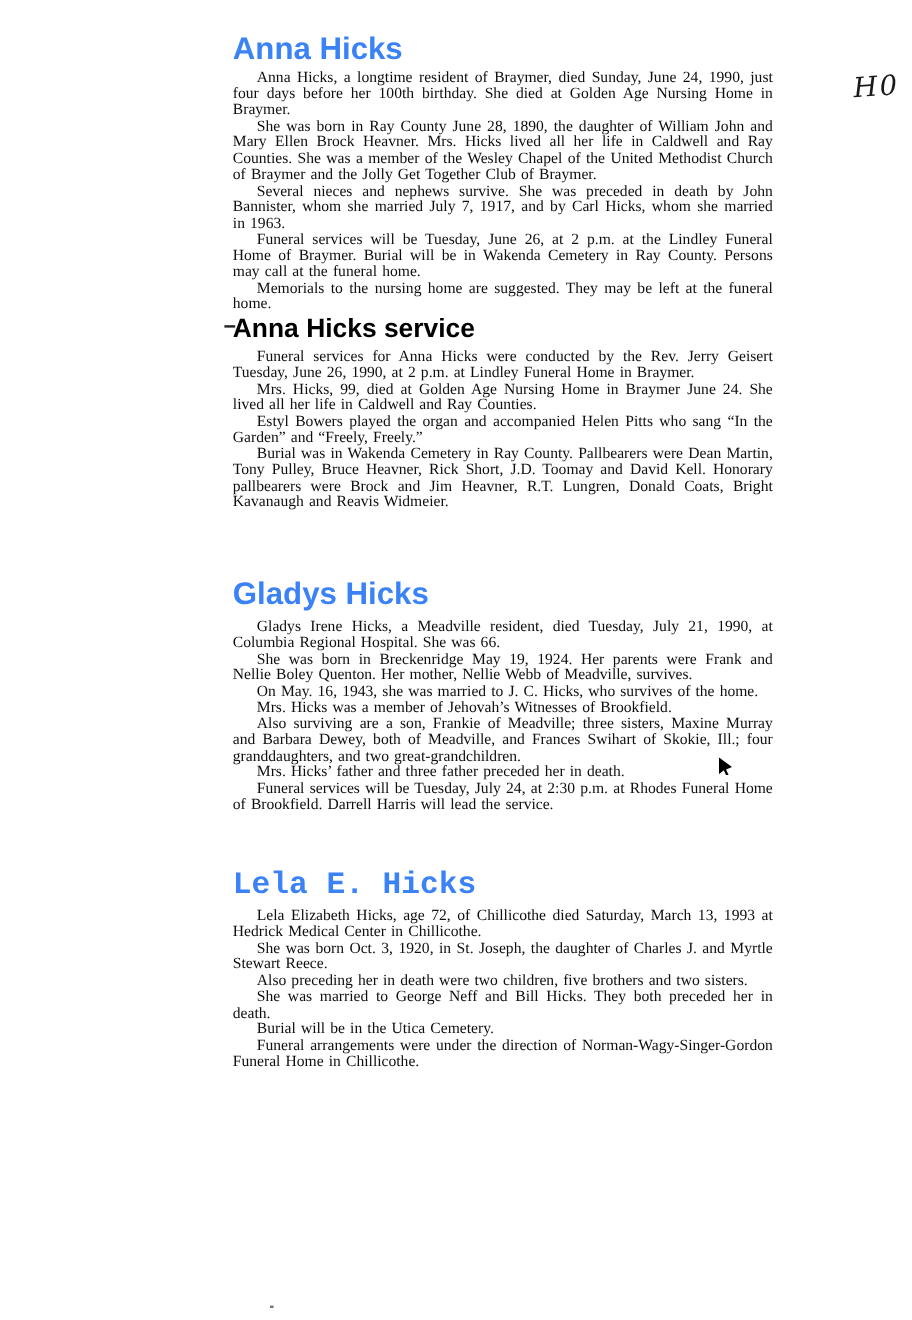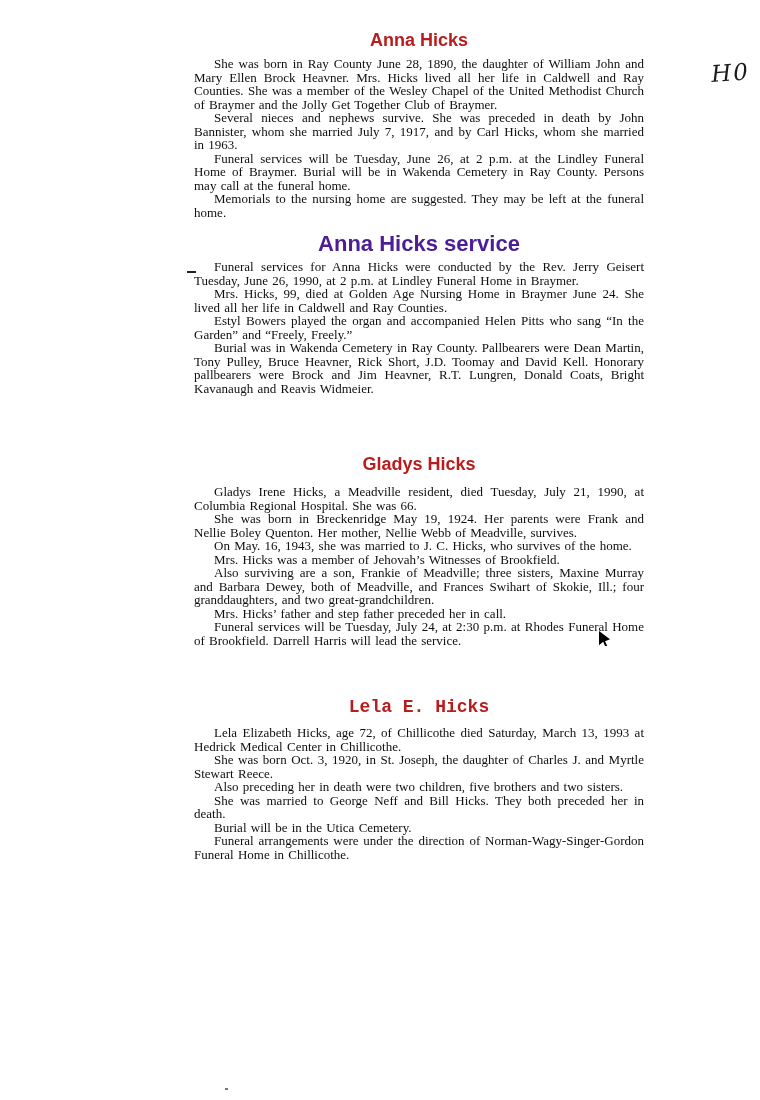--- a/index.html
+++ b/index.html
@@ -16,35 +16,34 @@
     background: #fff;
   }
   .column {
     position: absolute;
     left: 194px; top: 26px;
     width: 450px;
   }
   .obit-title {
     font-family: "Liberation Sans", sans-serif;
     font-weight: bold;
-    font-size: 18px;
+    font-size: 26px;
     line-height: 28px;
-    text-align: center;
+    text-align: left;
     margin: 0 0 3px 0;
     letter-spacing: 0px;
-    color: #b91c1c;
+    color: #3b82f6;
   }
   .obit-subtitle {
     font-family: "Liberation Sans", sans-serif;
     font-weight: bold;
     font-size: 22px;
     line-height: 24px;
-    text-align: center;
-    margin: 13px 0 4px 0;
-    color: #4c1d95;
+    margin: 2px 0 4px 0;
+    color: #000000;
   }
   section.obit p {
     margin: 0;
     font-size: 13px;
     line-height: 13.5px;
     text-align: justify;
     text-indent: 20px;
     word-spacing: 1px;
   }
   #sec-gladys .obit-title { margin-top: 55px; margin-bottom: 7px; }
@@ -85,20 +84,21 @@
 <body>
 
 <div class="page">
 
   <div class="annotation">H0 7e</div>
 
   <main class="column">
 
     <section class="obit" id="sec-anna">
       <h1 class="obit-title">Anna Hicks</h1>
+      <p>Anna Hicks, a longtime resident of Braymer, died Sunday, June 24, 1990, just four days before her 100th birthday. She died at Golden Age Nursing Home in Braymer.</p>
       <p>She was born in Ray County June 28, 1890, the daughter of William John and Mary Ellen Brock Heavner. Mrs. Hicks lived all her life in Caldwell and Ray Counties. She was a member of the Wesley Chapel of the United Methodist Church of Braymer and the Jolly Get Together Club of Braymer.</p>
       <p>Several nieces and nephews survive. She was preceded in death by John Bannister, whom she married July 7, 1917, and by Carl Hicks, whom she married in 1963.</p>
       <p>Funeral services will be Tuesday, June 26, at 2 p.m. at the Lindley Funeral Home of Braymer. Burial will be in Wakenda Cemetery in Ray County. Persons may call at the funeral home.</p>
       <p>Memorials to the nursing home are suggested. They may be left at the funeral home.</p>
     </section>
 
     <section class="obit" id="sec-service">
       <h2 class="obit-subtitle">Anna Hicks service</h2>
       <p>Funeral services for Anna Hicks were conducted by the Rev. Jerry Geisert Tuesday, June 26, 1990, at 2 p.m. at Lindley Funeral Home in Braymer.</p>
       <p>Mrs. Hicks, 99, died at Golden Age Nursing Home in Braymer June 24. She lived all her life in Caldwell and Ray Counties.</p>
@@ -106,21 +106,21 @@
       <p>Burial was in Wakenda Cemetery in Ray County. Pallbearers were Dean Martin, Tony Pulley, Bruce Heavner, Rick Short, J.D. Toomay and David Kell. Honorary pallbearers were Brock and Jim Heavner, R.T. Lungren, Donald Coats, Bright Kavanaugh and Reavis Widmeier.</p>
     </section>
 
     <section class="obit" id="sec-gladys">
       <h1 class="obit-title">Gladys Hicks</h1>
       <p>Gladys Irene Hicks, a Meadville resident, died Tuesday, July 21, 1990, at Columbia Regional Hospital. She was 66.</p>
       <p>She was born in Breckenridge May 19, 1924. Her parents were Frank and Nellie Boley Quenton. Her mother, Nellie Webb of Meadville, survives.</p>
       <p>On May. 16, 1943, she was married to J. C. Hicks, who survives of the home.</p>
       <p>Mrs. Hicks was a member of Jehovah’s Witnesses of Brookfield.</p>
       <p>Also surviving are a son, Frankie of Meadville; three sisters, Maxine Murray and Barbara Dewey, both of Meadville, and Frances Swihart of Skokie, Ill.; four granddaughters, and two great-grandchildren.</p>
-      <p>Mrs. Hicks’ father and step father preceded her in call.</p>
+      <p>Mrs. Hicks’ father and three father preceded her in death.</p>
       <p>Funeral services will be Tuesday, July 24, at 2:30 p.m. at Rhodes Funeral Home of Brookfield. Darrell Harris will lead the service.</p>
     </section>
 
     <section class="obit" id="sec-lela">
       <h1 class="obit-title">Lela E. Hicks</h1>
       <p>Lela Elizabeth Hicks, age 72, of Chillicothe died Saturday, March 13, 1993 at Hedrick Medical Center in Chillicothe.</p>
       <p>She was born Oct. 3, 1920, in St. Joseph, the daughter of Charles J. and Myrtle Stewart Reece.</p>
       <p>Also preceding her in death were two children, five brothers and two sisters.</p>
       <p>She was married to George Neff and Bill Hicks. They both preceded her in death.</p>
       <p>Burial will be in the Utica Cemetery.</p>

